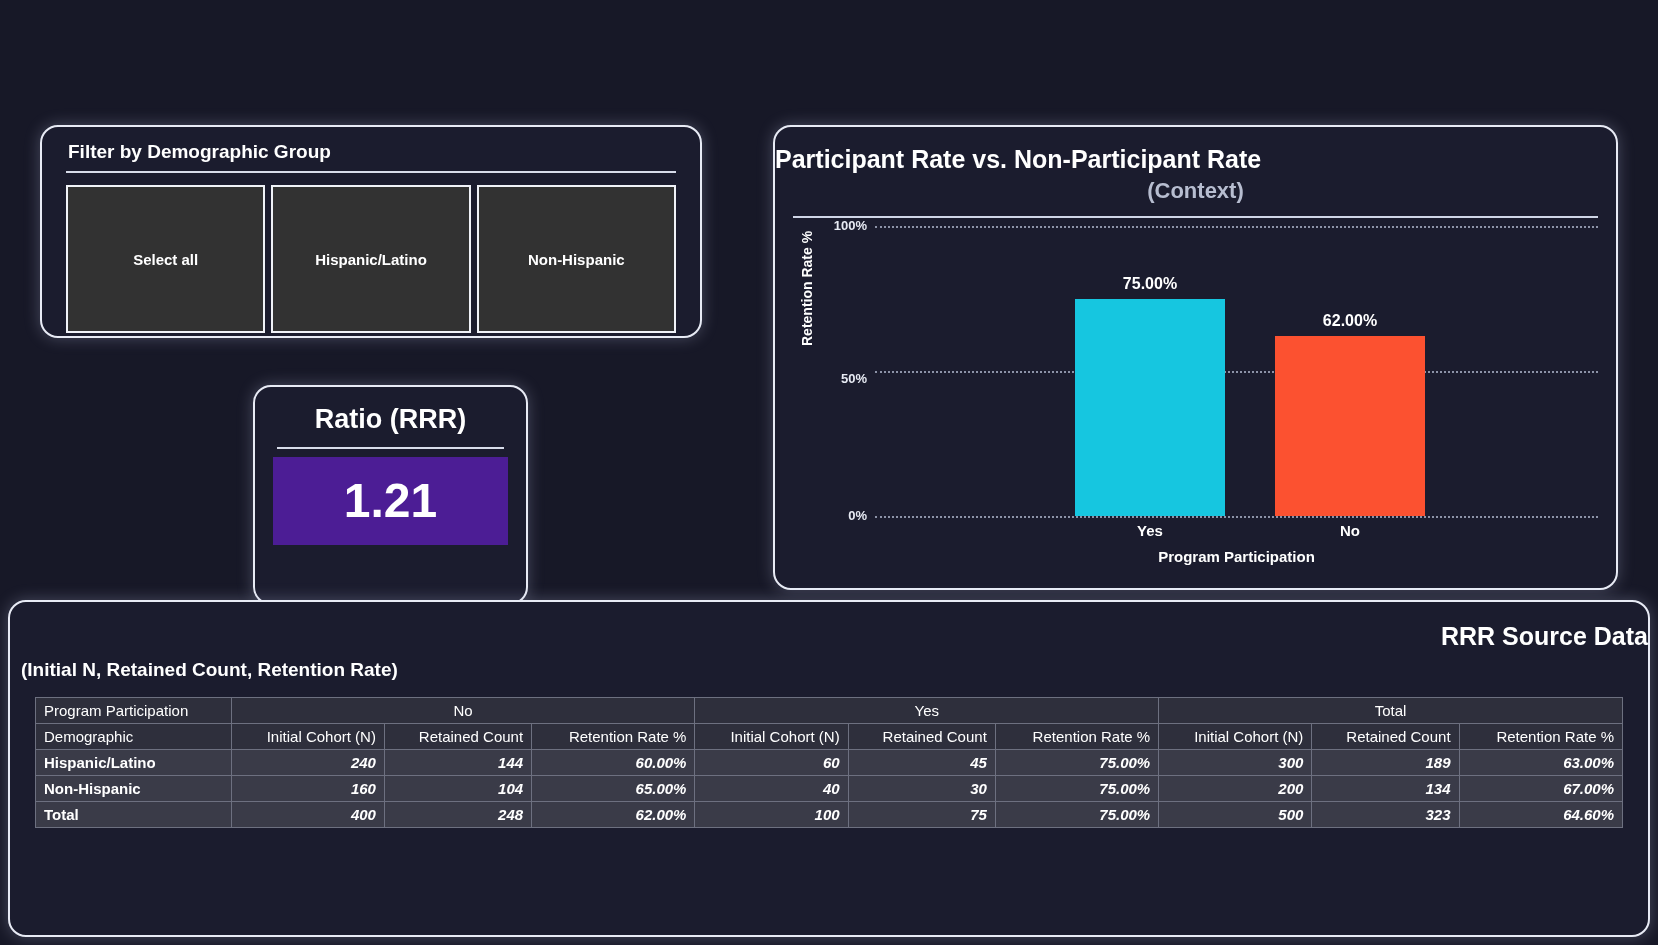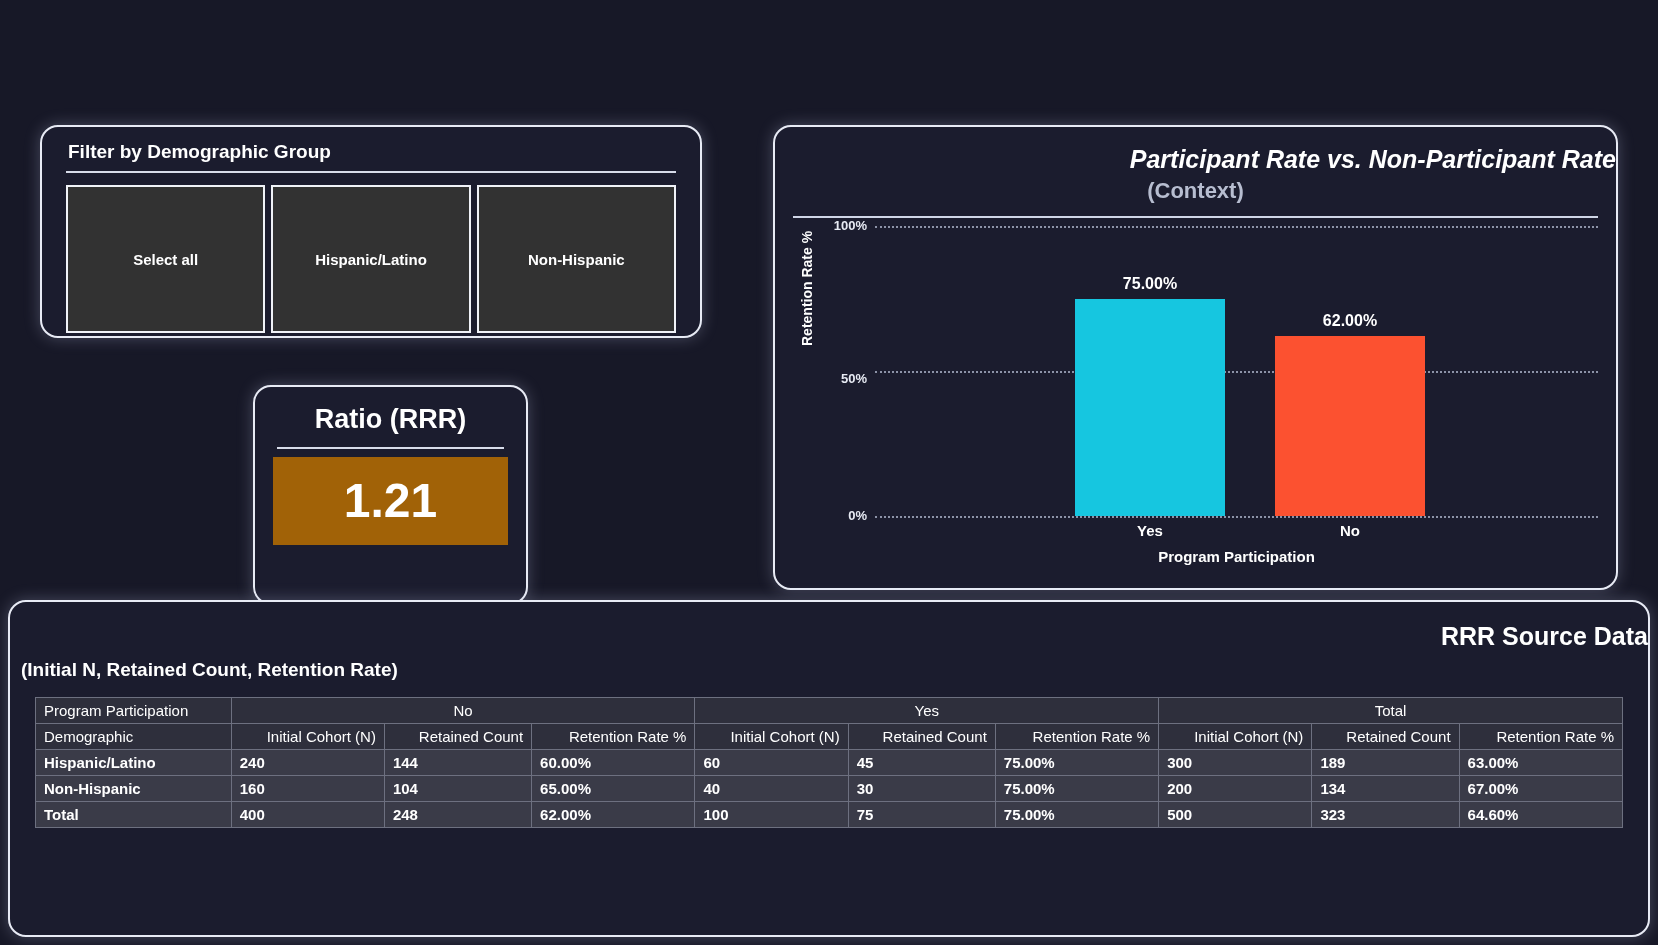--- a/index.html
+++ b/index.html
@@ -91,40 +91,39 @@
     font-weight: bold;
     line-height: 1.25;
     padding-top: 6px;
   }
   #kpi-divider {
     height: 2px;
     background: #d8dcea;
     margin: 10px 4px 8px 4px;
   }
   #kpi-value-box {
-    background: #a16207;
+    background: #4c1d95;
     height: 88px;
     display: flex;
     align-items: center;
     justify-content: center;
     font-size: 48px;
     font-weight: bold;
   }
 
   
   #chart-card {
     left: 773px; top: 125px; width: 845px; height: 465px;
     padding: 10px 0 0 0;
   }
   #chart-title {
-    text-align: right;
+    text-align: left;
     font-size: 25px;
     font-weight: bold;
     padding-top: 8px;
-    font-style: italic;
   }
   #chart-subtitle {
     text-align: center;
     font-size: 22px;
     font-weight: bold;
     color: #b7bdd0;
     padding-top: 4px;
   }
   #chart-rule {
     height: 2px;
@@ -234,21 +233,21 @@
   }
   thead th {
     font-weight: normal;
     background: #2e2f3c;
   }
   th.group-head { text-align: center; }
   th.sub-head { text-align: right; font-weight: normal; }
   th.corner { text-align: left; font-weight: normal; }
   tbody td { background: #3a3b48; }
   tbody td.rowhead { text-align: left; font-weight: bold; }
-  tbody td.num { font-weight: bold; }
+  tbody td.num { text-align: right; font-weight: bold; font-style: italic; }
   tbody tr.total td { font-weight: bold; }
 </style>
 </head>
 <body>
 
 <div class="page">
 
 
   <div class="card" id="slicer-card">
     <div id="slicer-title">Filter by Demographic Group</div>

